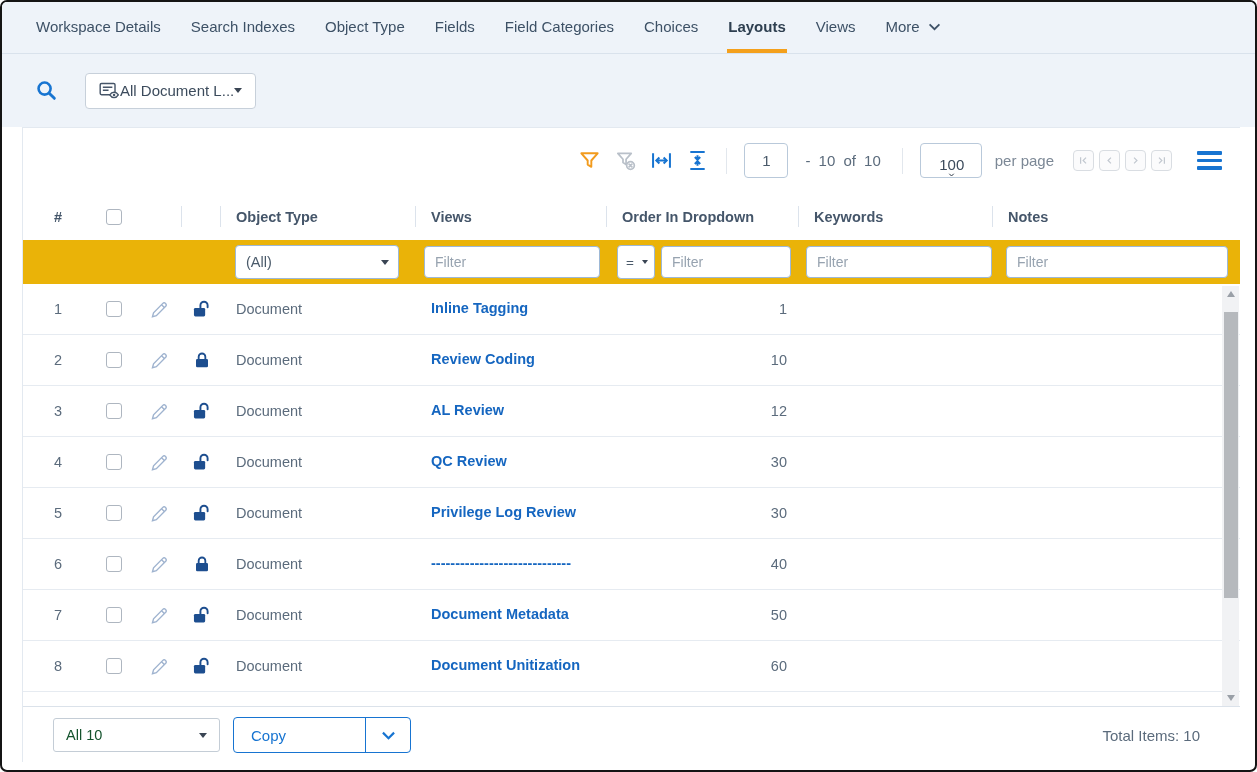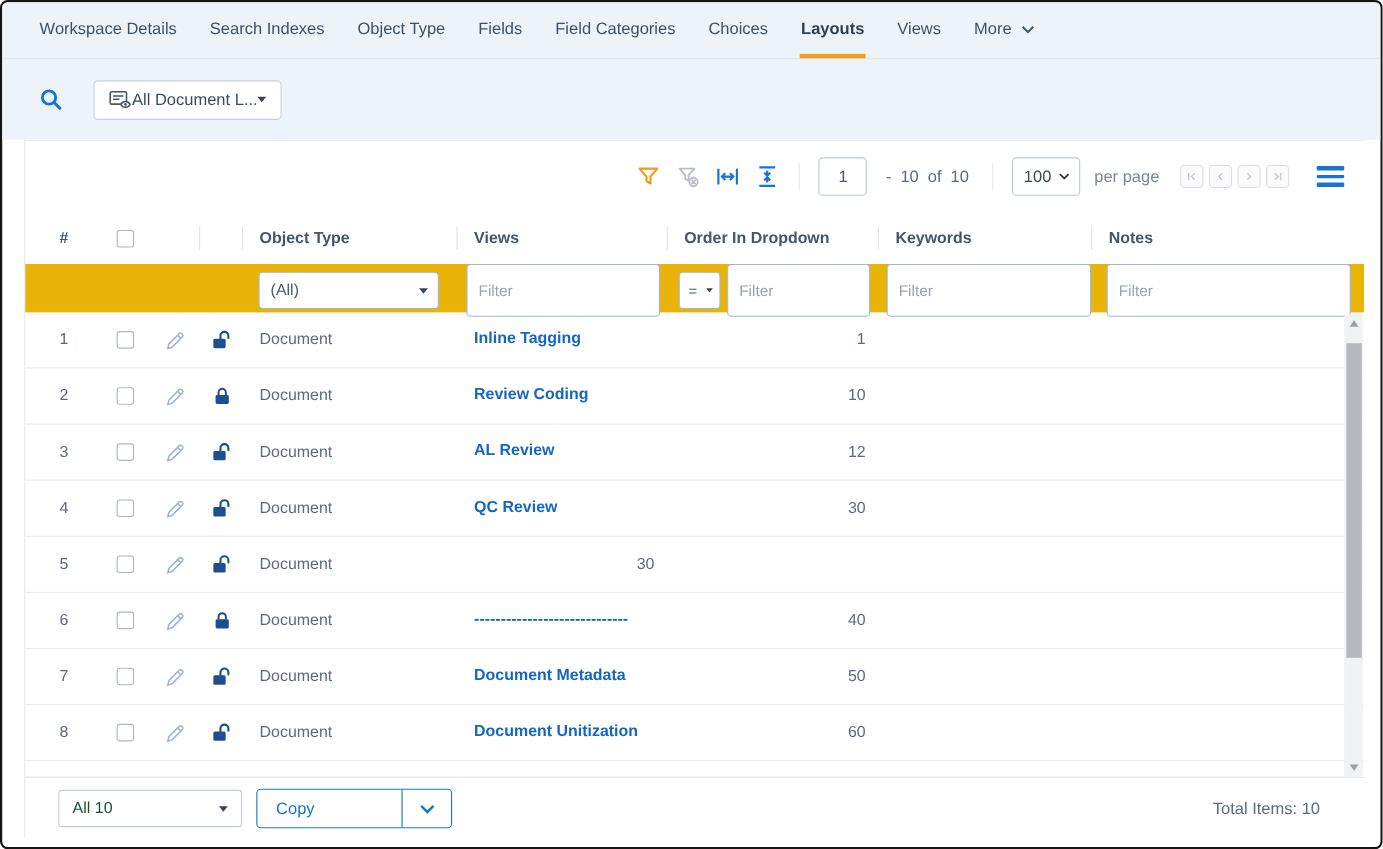--- a/index.html
+++ b/index.html
@@ -48,21 +48,21 @@
   .grid-toolbar { height:65px; display:flex; align-items:center; justify-content:flex-end; padding-right:18px; gap:13px; }
   .tool-icon { display:flex; align-items:center; cursor:pointer; }
   .tb-divider { width:1px; height:26px; background:#e2e7ed; margin:0 4px; }
   .page-input {
     width:44px; height:35px; border:1px solid #b9c9da; border-radius:4px; text-align:center;
     font-size:15px; color:#4a5a6a; font-family:inherit; outline:none;
   }
   .range-text { font-size:15px; color:#5b6b7c; word-spacing:4px; margin:0 4px; }
   .size-select {
     width:62px; height:35px; border:1px solid #b9c9da; border-radius:4px; background:#fff;
-    display:flex; align-items:center; justify-content:space-between; padding:0 8px 0 10px; cursor:pointer;
+    display:flex; align-items:center; justify-content:space-between; padding:12px 8px 0 10px; cursor:pointer;flex-direction:column;
   }
   .size-select span { font-size:15px; color:#3c4b5c; }
   .perpage { font-size:15px; color:#7c8896; margin-right:6px; }
   .pager { display:flex; gap:5px; }
   .pg-btn {
     width:21px; height:21px; border:1px solid #d9dde2; border-radius:4px; background:#fbfbfc;
     display:flex; align-items:center; justify-content:center; cursor:default;
   }
   .hamburger { margin-left:12px; display:flex; flex-direction:column; gap:4px; cursor:pointer; }
   .hamburger i { display:block; width:25px; height:3.6px; background:#1774d1; border-radius:1px; }
@@ -76,21 +76,21 @@
   .thead .hc-num { padding-left:18px; }
   .thead .hc-check { justify-content:center; padding-left:0; }
 
   .tfilter { height:44px; background:#eab308; }
   .fl-box {
     height:34px; background:#fff; border:1px solid #9db8d6; border-radius:4px;
     display:flex; align-items:center; justify-content:space-between; padding:0 9px 0 10px; cursor:pointer;
   }
   .fl-box span.val { font-size:14.5px; color:#4a5a6a; }
   .fl-input {
-    height:48px; background:#fff; border:1px solid #9db8d6; border-radius:4px; padding:0 10px;
+    height:32px; background:#fff; border:1px solid #9db8d6; border-radius:4px; padding:0 10px;
     font-size:14px; font-family:inherit; color:#44505e; outline:none; width:100%;
   }
   .fl-input::placeholder { color:#97a3b0; }
   .c-flt-ot .fl-box { width:164px; margin-left:14px; }
   .c-flt-name .fl-input { width:176px; margin-left:8px; }
   .c-flt-order { display:flex; align-items:center; }
   .op-box { width:38px; margin-left:10px; padding:0 6px 0 8px; }
   .op-box span.val { font-size:13.5px; }
   .c-flt-order .fl-input { width:130px; margin-left:6px; }
   .c-flt-kw .fl-input { width:186px; margin-left:7px; }
@@ -429,20 +429,21 @@
     <div class="c c-lock">
       <span class="iconbtn">
 
         <svg class="lock-open" width="22" height="21" viewBox="0 0 24 24">
           <path d="M10.2 10.2V7.2a4.1 4.1 0 0 1 8.2 0v2.2" fill="none" stroke="#1d4e8f" stroke-width="2.2" stroke-linecap="round"></path>
           <rect x="2.8" y="10.2" width="12.8" height="9.8" rx="1.6" fill="#1d4e8f"></rect>
         </svg>
       </span>
     </div>
     <div class="c c-ot">Document</div>
+    <div class="c c-name"><a class="rowlink">Privilege Log Review</a></div>
     <div class="c c-order">30</div>
     <div class="c c-kw"></div>
     <div class="c c-notes"></div>
   </div>
         <div class="grid-row trow locked">
     <div class="c c-num">6</div>
     <div class="c c-check">
             <span class="checkbox"></span>
           </div>
     <div class="c c-edit">

